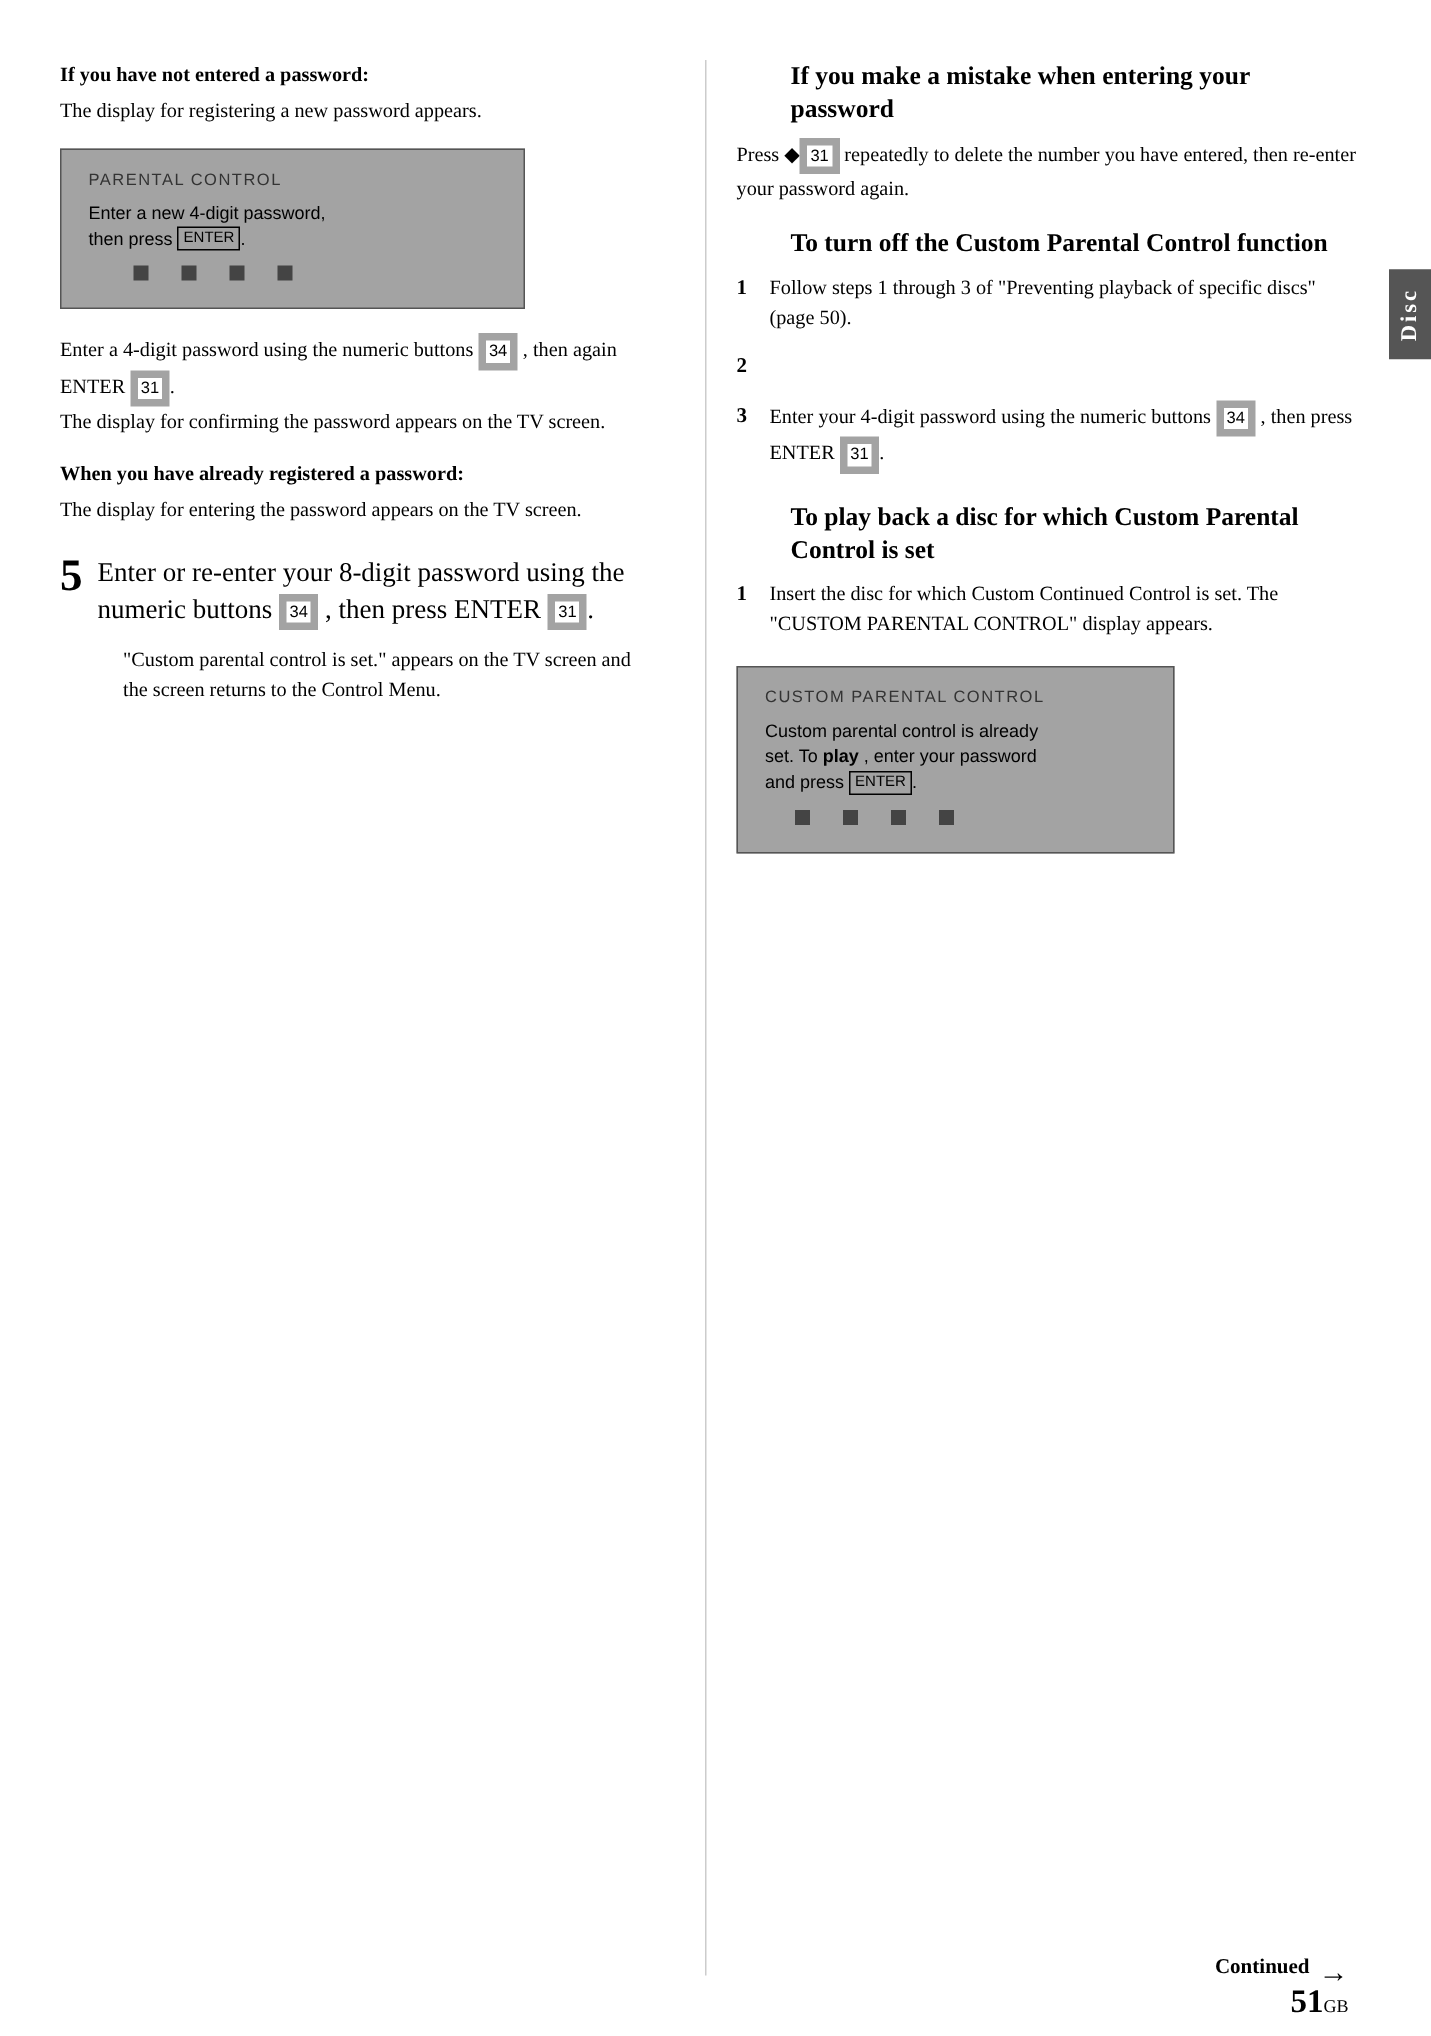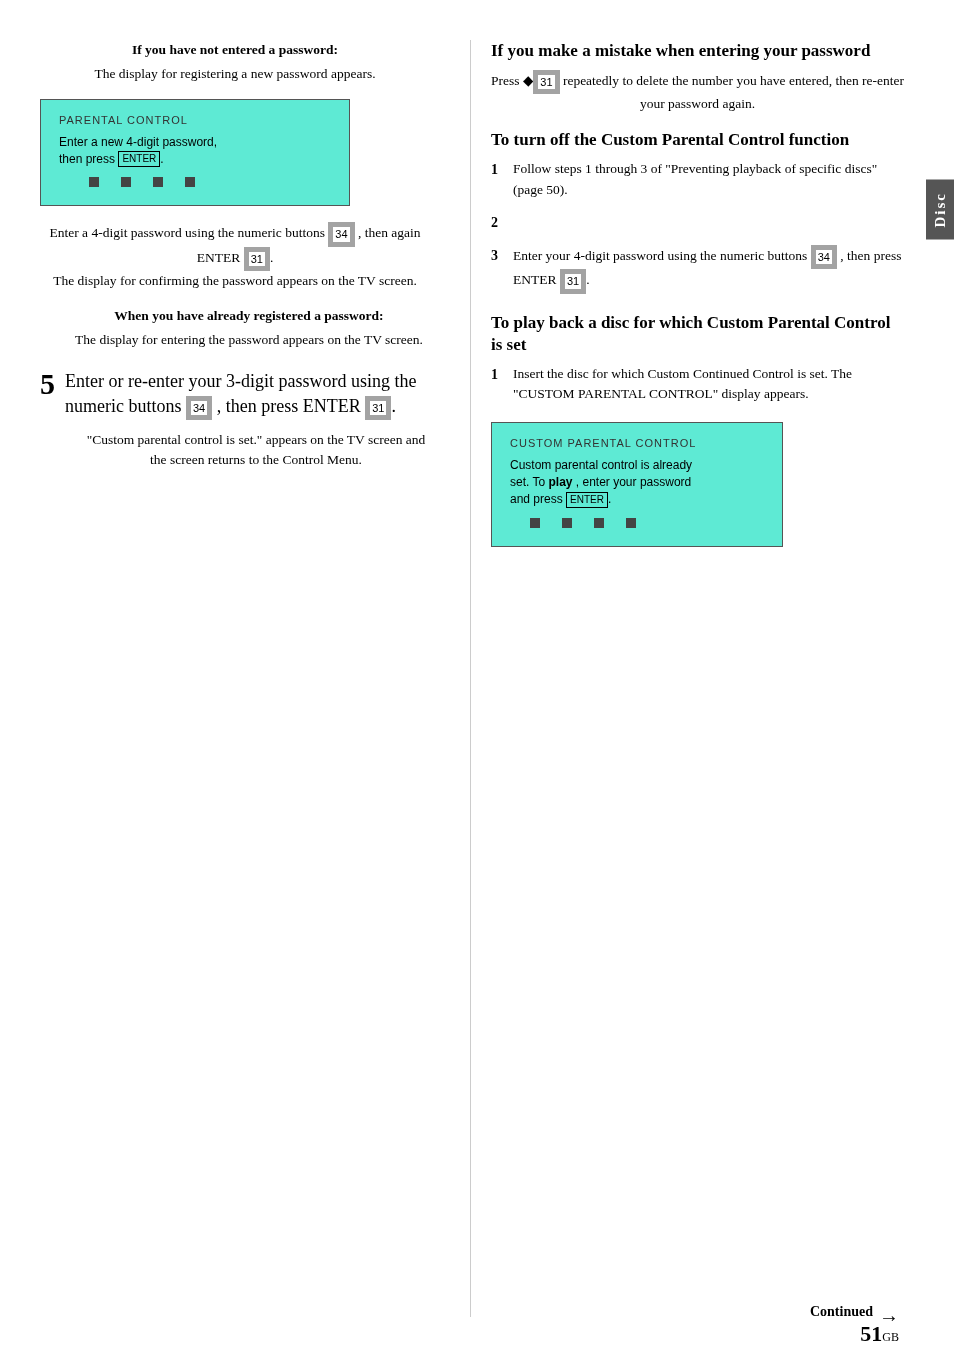--- a/index.html
+++ b/index.html
@@ -63,40 +63,40 @@
       font-weight: bold;
       font-size: 13.5px;
       margin-bottom: 3px;
     }
 
     .section-large-heading {
       font-size: 17px;
       font-weight: bold;
       margin-bottom: 8px;
       line-height: 1.3;
+      margin-left: 36px;
     }
 
     p {
       font-size: 13.5px;
       line-height: 1.55;
       margin-bottom: 8px;
-      text-align: center;
     }
 
     .sub-section {
       margin-bottom: 14px;
     }
 
     
     .screen-box {
       border: 1.5px solid #555;
       padding: 14px 18px 18px 18px;
       margin: 12px 0 16px 0;
       width: 310px;
-      background: #5eead4;
+      background: #a3a3a3;
     }
 
     .screen-box-title {
       font-size: 11px;
       letter-spacing: 1px;
       color: #333;
       margin-bottom: 8px;
       font-family: Arial, sans-serif;
       text-transform: uppercase;
     }
@@ -248,30 +248,30 @@
       </div>
 
       <p>
         <span>Enter a 4-digit password using the numeric buttons</span>
         <span class="box-num">34</span>
         <span>, then again</span>
         <span>ENTER</span>&nbsp;<span class="box-num">31</span>.<br>
         <span>The display for confirming the password appears on the TV screen.</span>
       </p>
 
-      <div class="sub-section" style="margin-top:14px;margin-left:28px;">
+      <div class="sub-section" style="margin-top:14px;">
         <p class="section-bold-heading">When you have already registered a password:</p>
         <p>The display for entering the password appears on the TV screen.</p>
       </div>
 
       <div class="step-large">
         <div class="step-number-large">5</div>
         <div>
           <div class="step-large-text">
-            <span>Enter or re-enter your 3-digit password using the numeric buttons</span>
+            <span>Enter or re-enter your 8-digit password using the numeric buttons</span>
             <span class="box-num">34</span>
             <span>, then press ENTER</span>&nbsp;<span class="box-num">31</span><span>.</span>
           </div>
         </div>
       </div>
       <p class="step-large-subtext">"Custom parental control is set." appears on the TV screen and the screen returns to the Control Menu.</p>
 
     </div>
 
     <div class="col-divider"></div>

